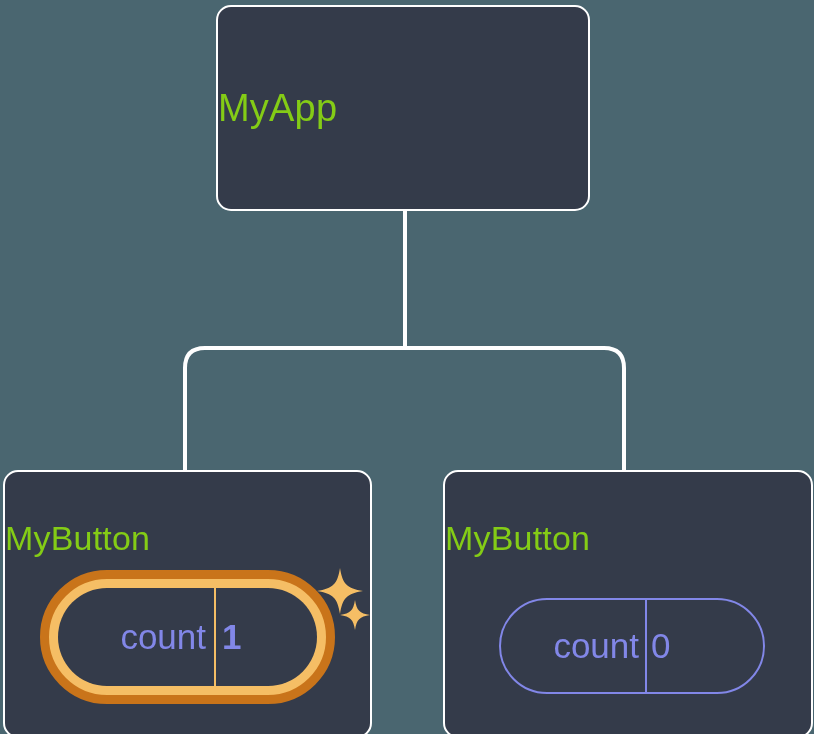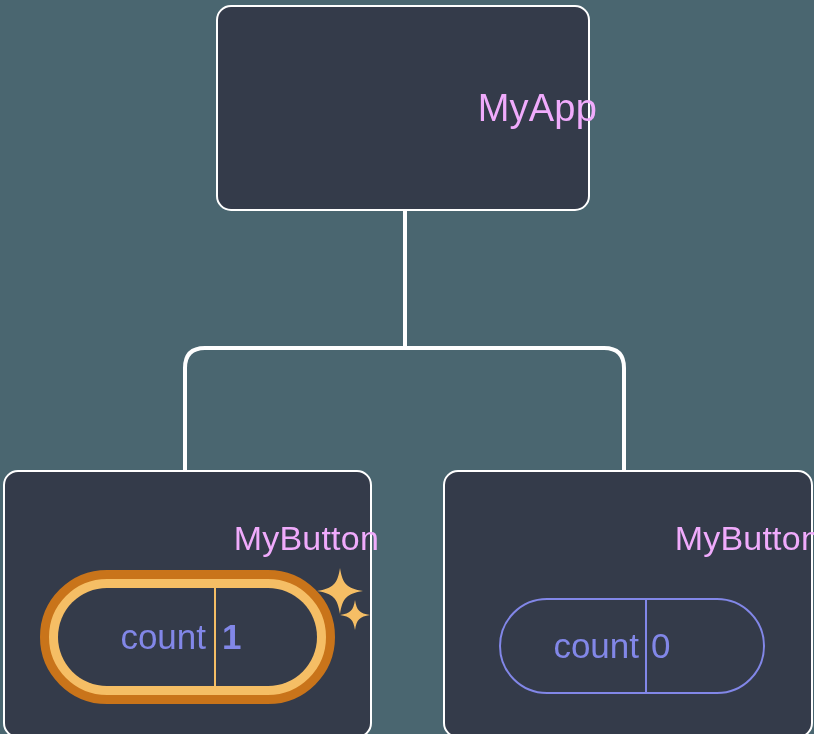--- a/index.html
+++ b/index.html
@@ -48,26 +48,25 @@
     left: 443px;
     top: 470px;
     width: 370px;
     height: 268px;
   }
 
   .node-title {
     position: absolute;
     left: 0;
     width: 100%;
-    text-align: right;
-    color: #f0abfc;
+    text-align: left;
+    color: #84cc16;
     font-weight: 400;
     letter-spacing: 0.2px;
     white-space: nowrap;
-    padding-left: 9px;
   }
   .node-root .node-title {
     top: 80px;
     font-size: 38px;
   }
   .node-child-left .node-title {
     top: 47px;
     font-size: 34px;
   }
   .node-child-right .node-title {

